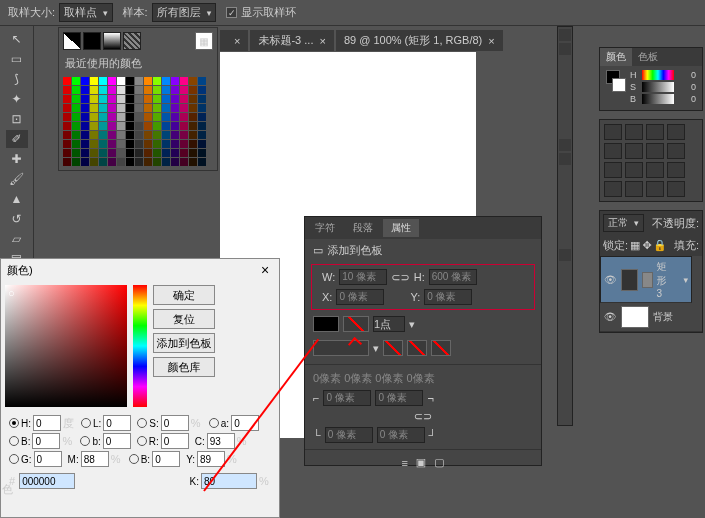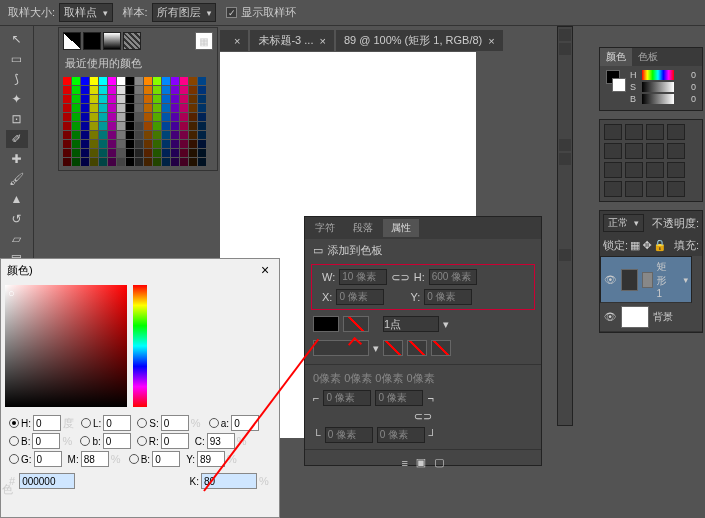--- a/index.html
+++ b/index.html
@@ -335,21 +335,21 @@
       <span>X:</span>
         <input value="0 像素" style="">
       <span style="width:18px"></span>
       <span>Y:</span>
         <input value="0 像素" style="">
     </div>
   </div>
   <div class="stroke-row">
     <div class="sbox"></div>
     <div class="sbox empty"></div>
-    <input style="width: 56px; height: 16px; background: rgb(58, 58, 58); border: 1px solid rgb(34, 34, 34); color: rgb(204, 204, 204); margin-left: 10px;" value="1点">
+    <input style="width: 32px; height: 16px; background: rgb(58, 58, 58); border: 1px solid rgb(34, 34, 34); color: rgb(204, 204, 204);" value="1点">
     <span>▾</span>
   </div>
   <div class="stroke-row">
     <div class="line-style"></div>
     <span>▾</span>
     <div class="sbox empty" style="width:20px"></div>
     <div class="sbox empty" style="width:20px"></div>
     <div class="sbox empty" style="width:20px"></div>
   </div>
   <div class="sep"></div>
@@ -380,20 +380,26 @@
 </div>
 
 <div class="color-dlg">
   <div class="cd-title">
     <span style="color:#000">颜色)</span>
     <span class="cd-close" style="color:#000">×</span>
   </div>
   <div class="cd-body">
     <div class="sv"></div>
     <div class="hue"></div>
+    <div class="cd-right">
+      <span class="btn">确定</span>
+      <span class="btn">复位</span>
+      <span class="btn">添加到色板</span>
+      <span class="btn">颜色库</span>
+    </div>
   </div>
   <div class="cd-fields">
     <div class="fld"><span class="radio on"></span>H:<input value="0" style=""><span class="u">度</span></div>
     <div class="fld"><span class="radio"></span>L:<input value="0" style=""></div>
     <div class="fld"><span class="radio"></span>S:<input value="0" style=""><span class="u">%</span></div>
     <div class="fld"><span class="radio"></span>a:<input value="0" style=""></div>
     <div class="fld"><span class="radio"></span>B:<input value="0" style=""><span class="u">%</span></div>
     <div class="fld"><span class="radio"></span>b:<input value="0" style=""></div>
     <div class="fld"><span class="radio"></span>R:<input value="0" style=""></div>
     <div class="fld">C:<input value="93" style=""><span class="u">%</span></div>
@@ -476,21 +482,21 @@
       <span>▦</span>
         <span>✥</span>
         <span>🔒</span>
       <span style="margin-left:auto">填充:</span>
     </div>
     <div class="layers">
       <div class="layer sel">
         <span class="eye">👁</span>
         <div class="thumb dark"></div>
         <div class="thumb" style="width:16px;height:16px;background:#888"></div>
-        <span class="lname">矩形 1</span>
+        <span class="lname">矩形 3</span>
       </div>
       <div class="layer">
         <span class="eye">👁</span>
         <div class="thumb"></div>
         <span class="lname">背景</span>
       </div>
     </div>
   </div>
 </div>
 

